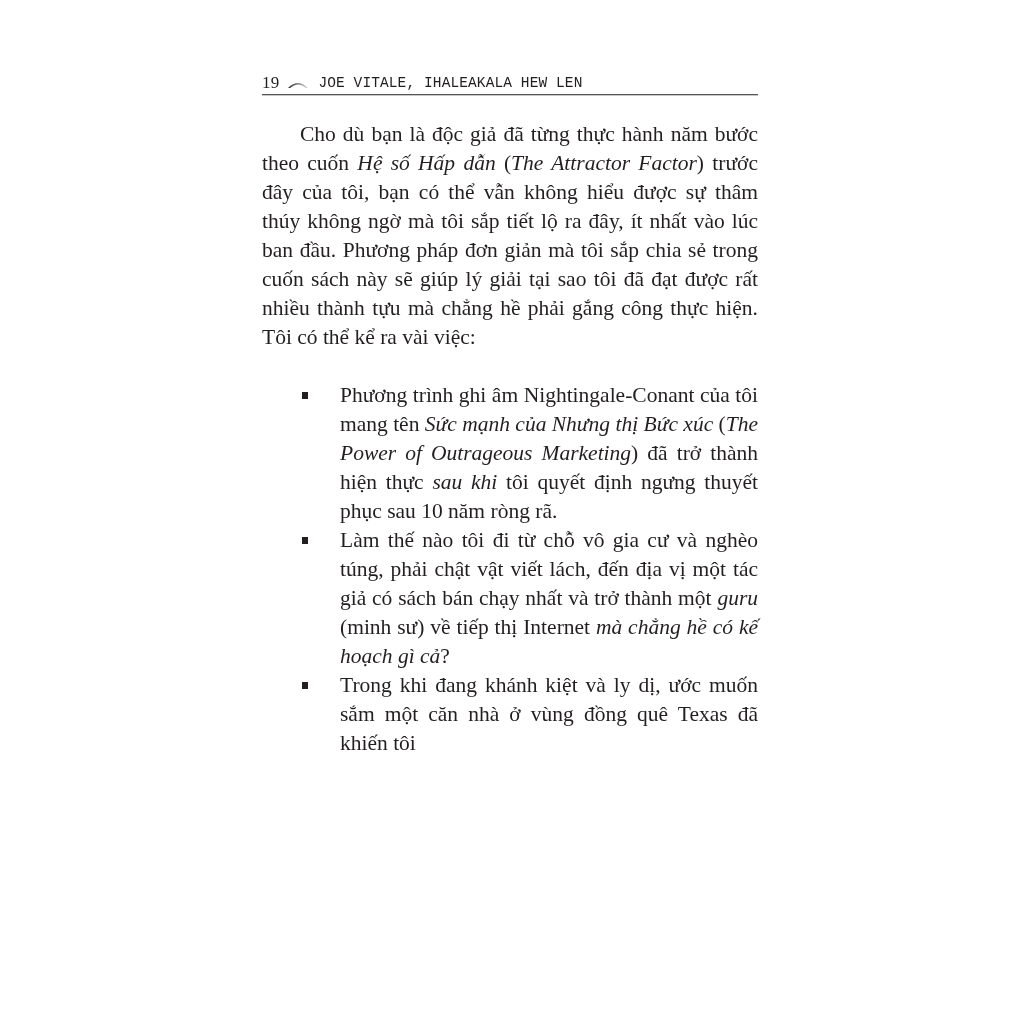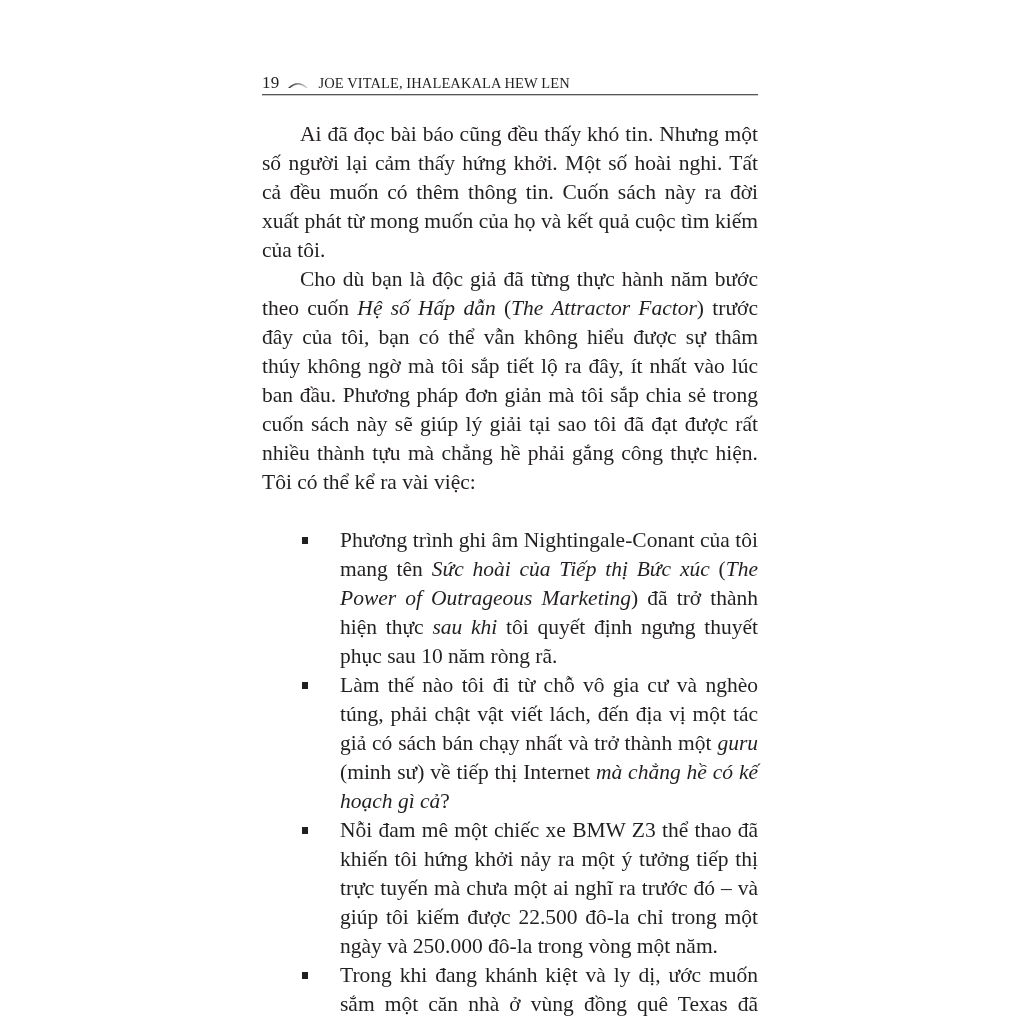--- a/index.html
+++ b/index.html
@@ -35,21 +35,21 @@
     font-size: 17px;
     margin-right: 8px;
   }
   .running-head .ornament {
     width: 22px;
     height: 10px;
     margin-right: 9px;
     margin-top: 2px;
   }
   .running-head .author {
-    font-family: Liberation Serif, serif;
+    font-family: Liberation Mono, monospace;
     font-size: 14.5px;
     text-transform: uppercase;
     letter-spacing: 0.1px;
   }
   .rule {
     position: absolute;
     left: 0;
     top: 22px;
     width: 496px;
     height: 1px;
@@ -104,23 +104,22 @@
           <stop offset="1" stop-color="#d8d8d8"></stop>
         </linearGradient>
       </defs>
       <path d="M1 9 Q 11 -1 21 9 L 19 9 Q 11 2 3 9 Z" fill="url(#og)"></path>
     </svg>
     <span class="author">JOE VITALE, IHALEAKALA HEW LEN</span>
     <div class="rule"></div>
   </div>
 
   <div class="body-text">
-    <p class="para"><span>Ai đã đọc bài báo cũng đều thấy khó tin. Nhưng một số người lại cảm thấy hứng khởi. Một số hoài nghi. Tất cả đều muốn có thêm thông tin. Cuốn sách này ra đời xuất phát từ mong muốn của họ và kết quả cuộc tìm kiếm của tôi.</span></p>
     <p class="para"><span>Cho dù bạn là độc giả đã từng thực hành năm bước theo cuốn </span><i>Hệ số Hấp dẫn</i><span> (</span><i>The Attractor Factor</i><span>) trước đây của tôi, bạn có thể vẫn không hiểu được sự thâm thúy không ngờ mà tôi sắp tiết lộ ra đây, ít nhất vào lúc ban đầu. Phương pháp đơn giản mà tôi sắp chia sẻ trong cuốn sách này sẽ giúp lý giải tại sao tôi đã đạt được rất nhiều thành tựu mà chẳng hề phải gắng công thực hiện. Tôi có thể kể ra vài việc:</span></p>
 
     <ul class="bullet-list">
-      <li class="bullet-item"><span class="bullet-mark"></span><span>Phương trình ghi âm Nightingale-Conant của tôi mang tên </span><i>Sức hoài của Tiếp thị Bức xúc</i><span> (</span><i>The Power of Outrageous Marketing</i><span>) đã trở thành hiện thực </span><i>sau khi</i><span> tôi quyết định ngưng thuyết phục sau 10 năm ròng rã.</span></li>
+      <li class="bullet-item"><span class="bullet-mark"></span><span>Phương trình ghi âm Nightingale-Conant của tôi mang tên </span><i>Sức mạnh của Nhưng thị Bức xúc</i><span> (</span><i>The Power of Outrageous Marketing</i><span>) đã trở thành hiện thực </span><i>sau khi</i><span> tôi quyết định ngưng thuyết phục sau 10 năm ròng rã.</span></li>
       <li class="bullet-item"><span class="bullet-mark"></span><span>Làm thế nào tôi đi từ chỗ vô gia cư và nghèo túng, phải chật vật viết lách, đến địa vị một tác giả có sách bán chạy nhất và trở thành một </span><i>guru</i><span> (minh sư) về tiếp thị Internet </span><i>mà chẳng hề có kế hoạch gì cả</i><span>?</span></li>
-      <li class="bullet-item"><span class="bullet-mark"></span><span>Nỗi đam mê một chiếc xe BMW Z3 thể thao đã khiến tôi hứng khởi nảy ra một ý tưởng tiếp thị trực tuyến mà chưa một ai nghĩ ra trước đó – và giúp tôi kiếm được 22.500 đô-la chỉ trong một ngày và 250.000 đô-la trong vòng một năm.</span></li>
+      <li class="bullet-item"><span class="bullet-mark"></span></li>
       <li class="bullet-item"><span class="bullet-mark"></span><span>Trong khi đang khánh kiệt và ly dị, ước muốn sắm một căn nhà ở vùng đồng quê Texas đã khiến tôi</span></li>
     </ul>
   </div>
 </div>
 
 </body></html>

